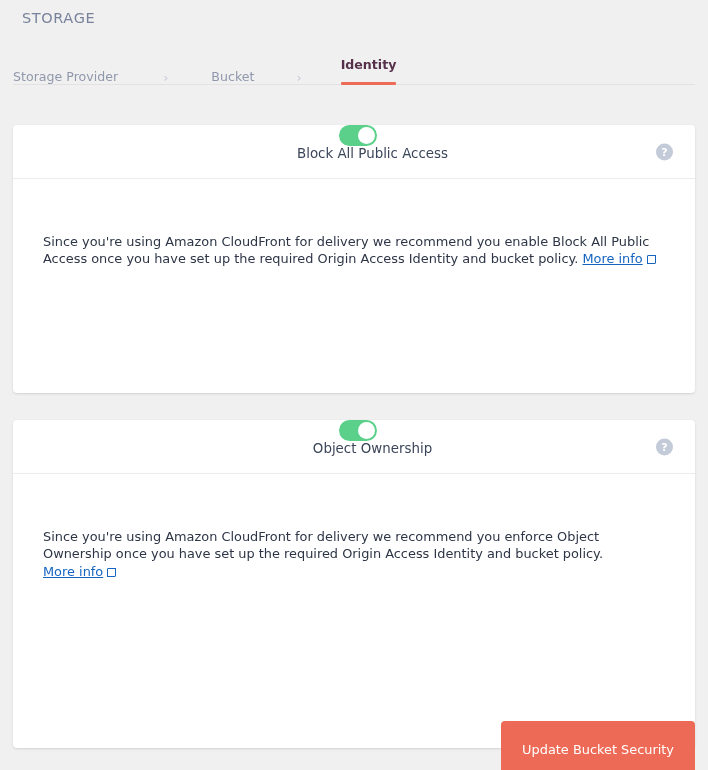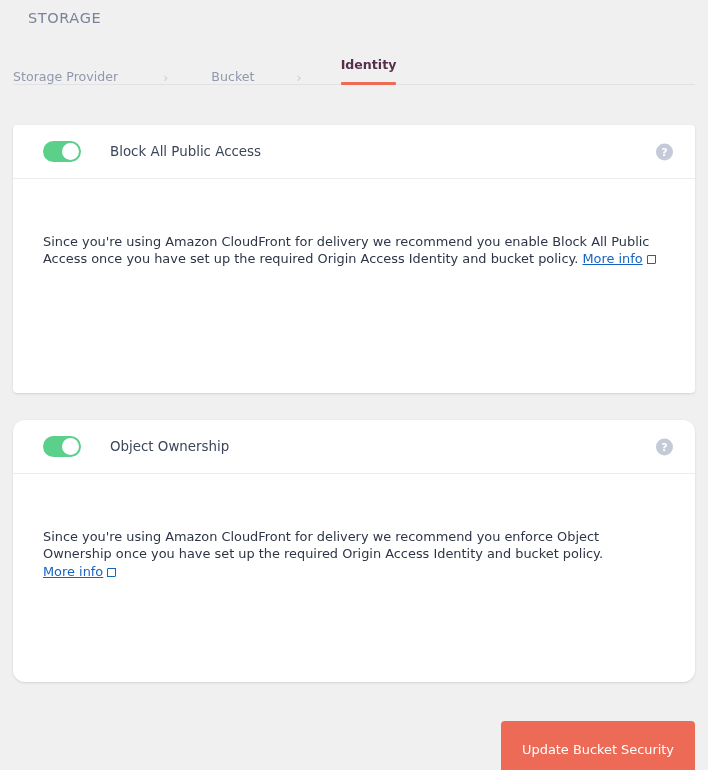--- a/index.html
+++ b/index.html
@@ -9,21 +9,21 @@
     height: 770px;
     background: #f0f0f0;
     font-family: "DejaVu Sans", "Liberation Sans", sans-serif;
     overflow: hidden;
     position: relative;
   }
 
   
   .page-title {
     position: absolute;
-    left: 28px;
+    left: 22px;
     top: 10px;
     font-size: 14.5px;
     letter-spacing: 0.6px;
     color: #78839b;
     font-weight: 400;
   }
 
   .breadcrumb {
     position: absolute;
     left: 13px;
@@ -70,30 +70,30 @@
   
   .card {
     position: absolute;
     left: 13px;
     width: 682px;
     background: #ffffff;
     border-radius: 4px;
     box-shadow: 0 1px 3px rgba(0,0,0,0.09), 0 1px 1px rgba(0,0,0,0.04);
   }
   #card-0 { top: 125px; height: 268px; }
-  #card-1 { top: 420px; height: 262px; border-radius: 12px; }
+  #card-1 { top: 420px; height: 328px; }
 
   .card-head {
     height: 54px;
     display: flex;
     align-items: center;
     padding: 0 22px 0 30px;
     position: relative;
   }
-  .card-head.divided { border-bottom: 1px solid #ececee; }
+  .card-head.divided { border-bottom: 1px solid #ececee; flex-direction: column; }
 
   .toggle {
     width: 38px;
     height: 21px;
     border-radius: 11px;
     background: #5ad08a;
     position: relative;
     flex: 0 0 auto;
     cursor: pointer;
   }

